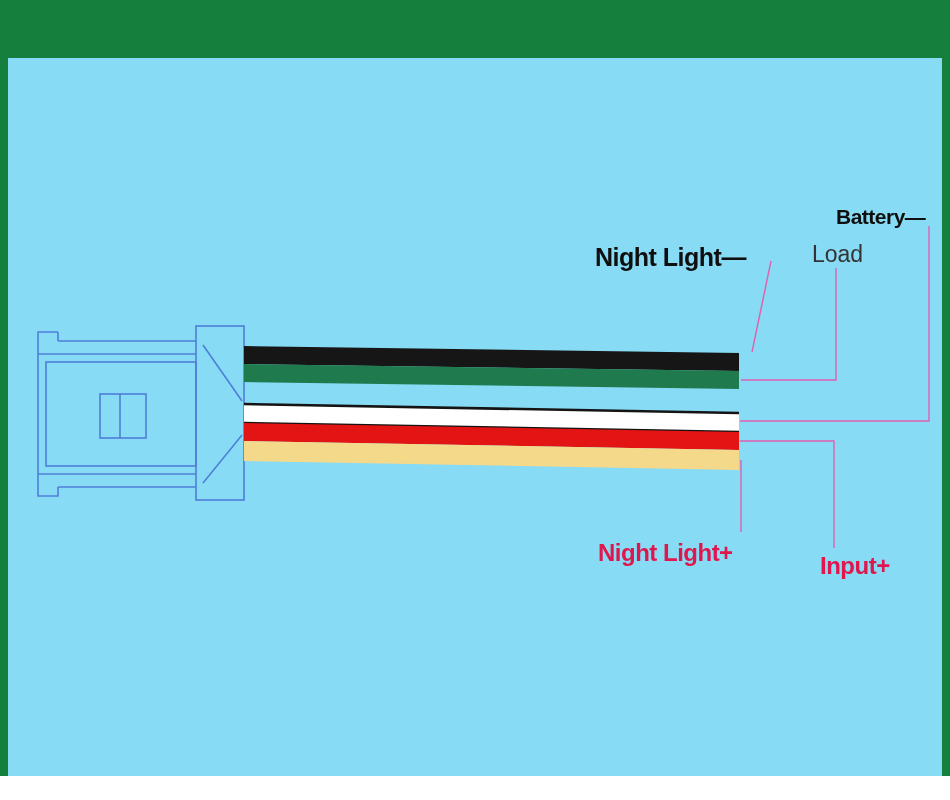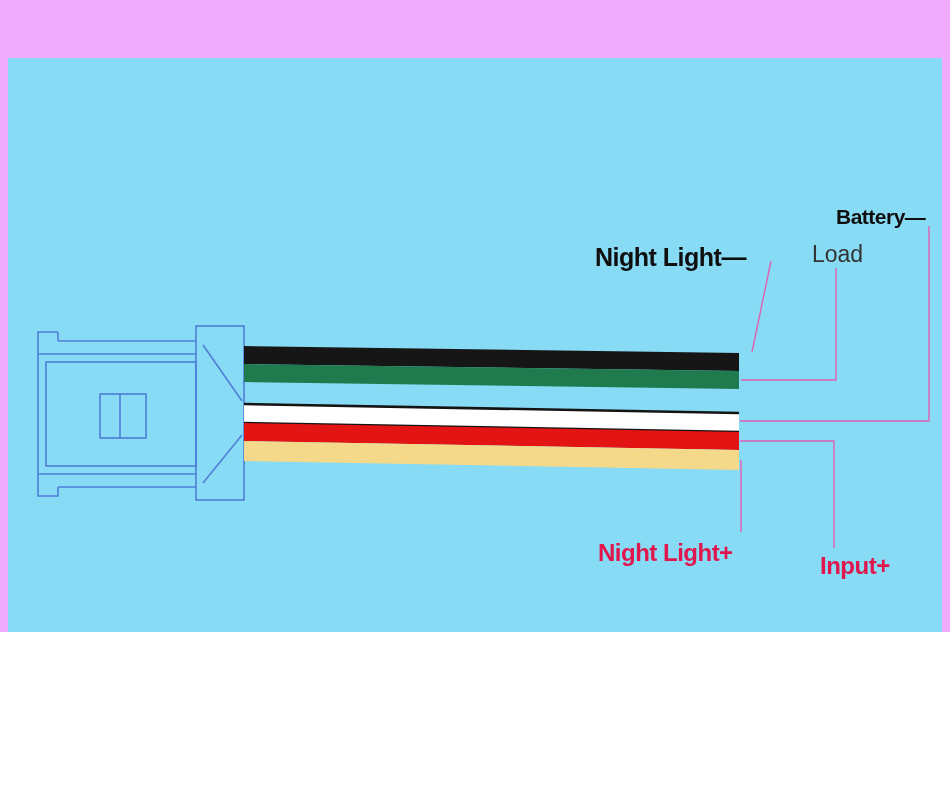--- a/index.html
+++ b/index.html
@@ -3,22 +3,22 @@
 <meta charset="utf-8">
 <style>
   html, body {
     margin: 0;
     padding: 0;
     background: #ffffff;
   }
   .canvas {
     position: relative;
     width: 950px;
-    height: 632px;
-    background: #f0abfc;
+    height: 776px;
+    background: #15803d;
     overflow: hidden;
     font-family: "Liberation Sans", sans-serif;
   }
   .canvas svg {
     position: absolute;
     left: 0;
     top: 0;
     display: block;
   }
   

